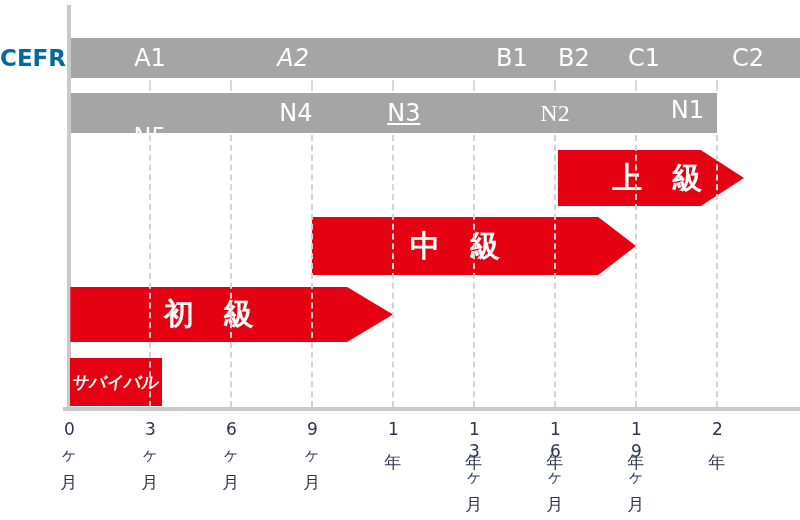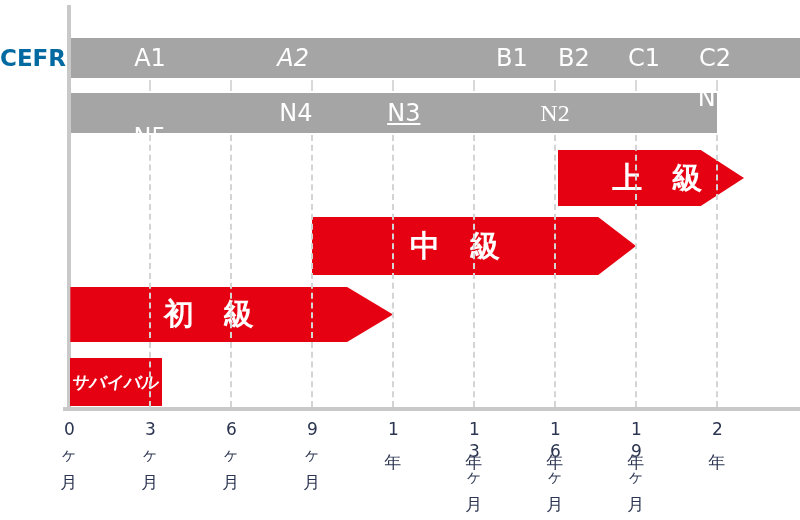--- a/index.html
+++ b/index.html
@@ -81,20 +81,20 @@
     <div class="axis-label" style="left: 636px;">1年9ヶ月</div>
     <div class="tick" style="left: 716px;"></div>
     <div class="gridline" style="left: 716px;"></div>
     <div class="axis-label" style="left: 717px;">2年</div>
     <div class="bar" style="left: 71px; top: 38px; width: 729px; background: rgb(165, 165, 165);"></div>
     <span class="bar-label" style="left: 150px; top: 38px;">A1</span>
     <span class="bar-label" style="left: 293.1px; top: 38px; font-style: italic;">A2</span>
     <span class="bar-label" style="left: 511.8px; top: 38px;">B1</span>
     <span class="bar-label" style="left: 573.9px; top: 38px;">B2</span>
     <span class="bar-label" style="left: 644.1px; top: 38px;">C1</span>
-    <span class="bar-label" style="left: 715px; top: 38px;">C2</span>
+    <span class="bar-label" style="left: 748px; top: 38px;">C2</span>
     <div class="bar" style="left: 71px; top: 93px; width: 646px; background: rgb(165, 165, 165);"></div>
     <span class="bar-label" style="left: 150px; top: 93px; margin-top: 24px;">N5</span>
     <span class="bar-label" style="left: 295.8px; top: 93px;">N4</span>
     <span class="bar-label" style="left: 403.8px; top: 93px; text-decoration: underline;">N3</span>
     <span class="bar-label" style="left: 555px; top: 93px; font-family: Liberation Serif, serif;">N2</span>
-    <span class="bar-label" style="left: 687.3px; top: 78px; margin-left: 27px;">N1</span>
+    <span class="bar-label" style="left: 687.3px; top: 90px;">N1</span>
   </div>
 
 </body></html>

